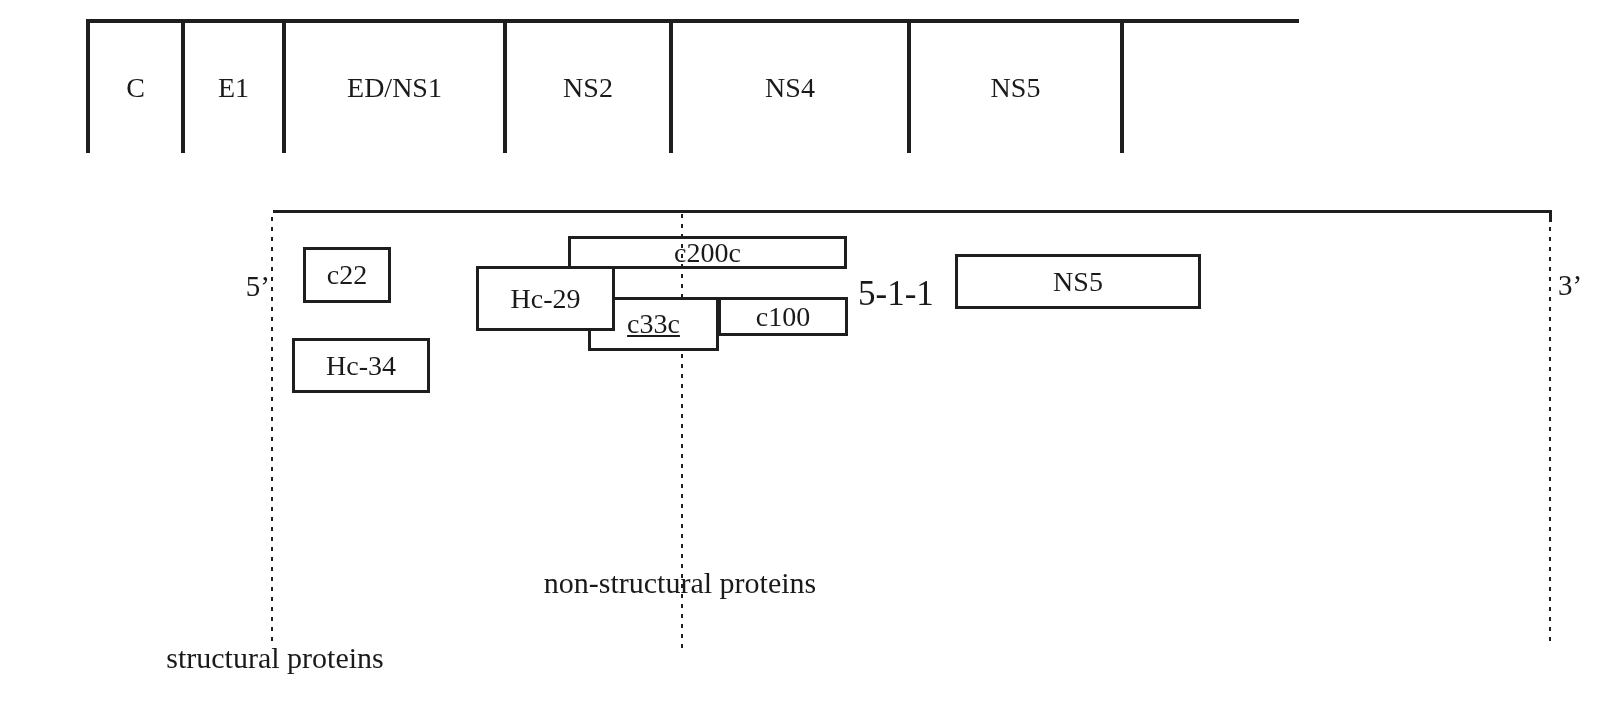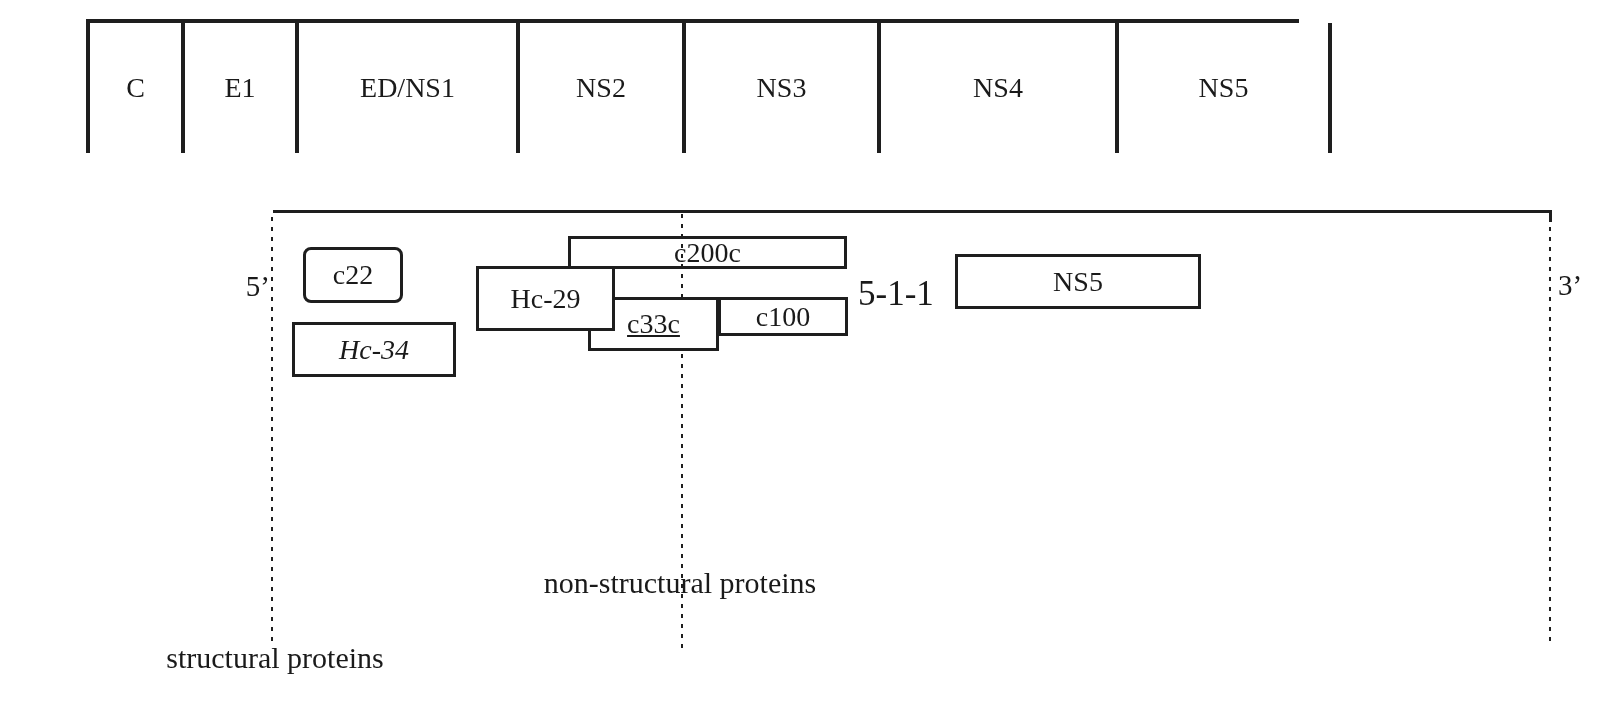--- a/index.html
+++ b/index.html
@@ -19,21 +19,21 @@
     display:flex;box-sizing:border-box;
   }
   .segment{
     border-left:4px solid #1e1e1e;
     box-sizing:border-box;
     flex:none;
     display:flex;align-items:center;justify-content:center;
     font-size:28px;
   }
   .segment:last-child{border-right:4px solid #1e1e1e;}
-  .seg-0{width:95px}.seg-1{width:114px}.seg-2{width:221px}
+  .seg-0{width:95px}.seg-1{width:101px}.seg-2{width:221px}
   .seg-3{width:166px}.seg-4{width:195px}.seg-5{width:238px}.seg-6{width:217px}
 
   
   .baseline{
     position:absolute;left:273px;top:210px;width:1279px;height:3px;
     background:#1e1e1e;
   }
   .baseline-tick{
     position:absolute;left:1549px;top:210px;width:3px;height:12px;
     background:#1e1e1e;
@@ -47,22 +47,22 @@
   .dot-right{left:1549px;top:217px;height:426px;}
 
   .clone-box{
     position:absolute;
     border:3px solid #1e1e1e;
     box-sizing:border-box;
     background:#ffffff;
     display:flex;align-items:center;justify-content:center;
     font-size:28px;
   }
-  .box-c22 {left:303px;top:247px;width:100px;height:56px;z-index:2;border-radius:8px;}
-  .box-hc34{left:292px;top:322px;width:164px;height:55px;z-index:2;font-style:italic;}
+  .box-c22 {left:303px;top:247px;width:88px;height:56px;z-index:2;}
+  .box-hc34{left:292px;top:338px;width:138px;height:55px;z-index:2;}
   .box-c200c{left:568px;top:236px;width:279px;height:33px;z-index:2;background:transparent;}
   .box-c33c{left:588px;top:297px;width:131px;height:54px;z-index:3;text-decoration:underline;}
   .box-c100{left:718px;top:297px;width:130px;height:39px;z-index:3;}
   .box-hc29{left:476px;top:266px;width:139px;height:65px;z-index:4;}
   .box-ns5 {left:955px;top:254px;width:246px;height:55px;z-index:2;}
 
   .txt{position:absolute;white-space:nowrap;}
   .five-prime {left:225px;top:270px;width:45px;text-align:right;font-size:29px;}
   .three-prime{left:1558px;top:269px;font-size:29px;}
   .label-511  {left:858px;top:274px;width:90px;font-size:35px;}
@@ -79,23 +79,20 @@
       <span>C</span>
     </div>
     <div class="segment seg-1">
       <span>E1</span>
     </div>
     <div class="segment seg-2">
       <span>ED/NS1</span>
     </div>
     <div class="segment seg-3">
       <span>NS2</span>
-    </div>
-    <div class="segment seg-4">
-      <span>NS3</span>
     </div>
     <div class="segment seg-5">
       <span>NS4</span>
     </div>
     <div class="segment seg-6">
       <span>NS5</span>
     </div>
   </div>
 
   <div class="baseline"></div>

